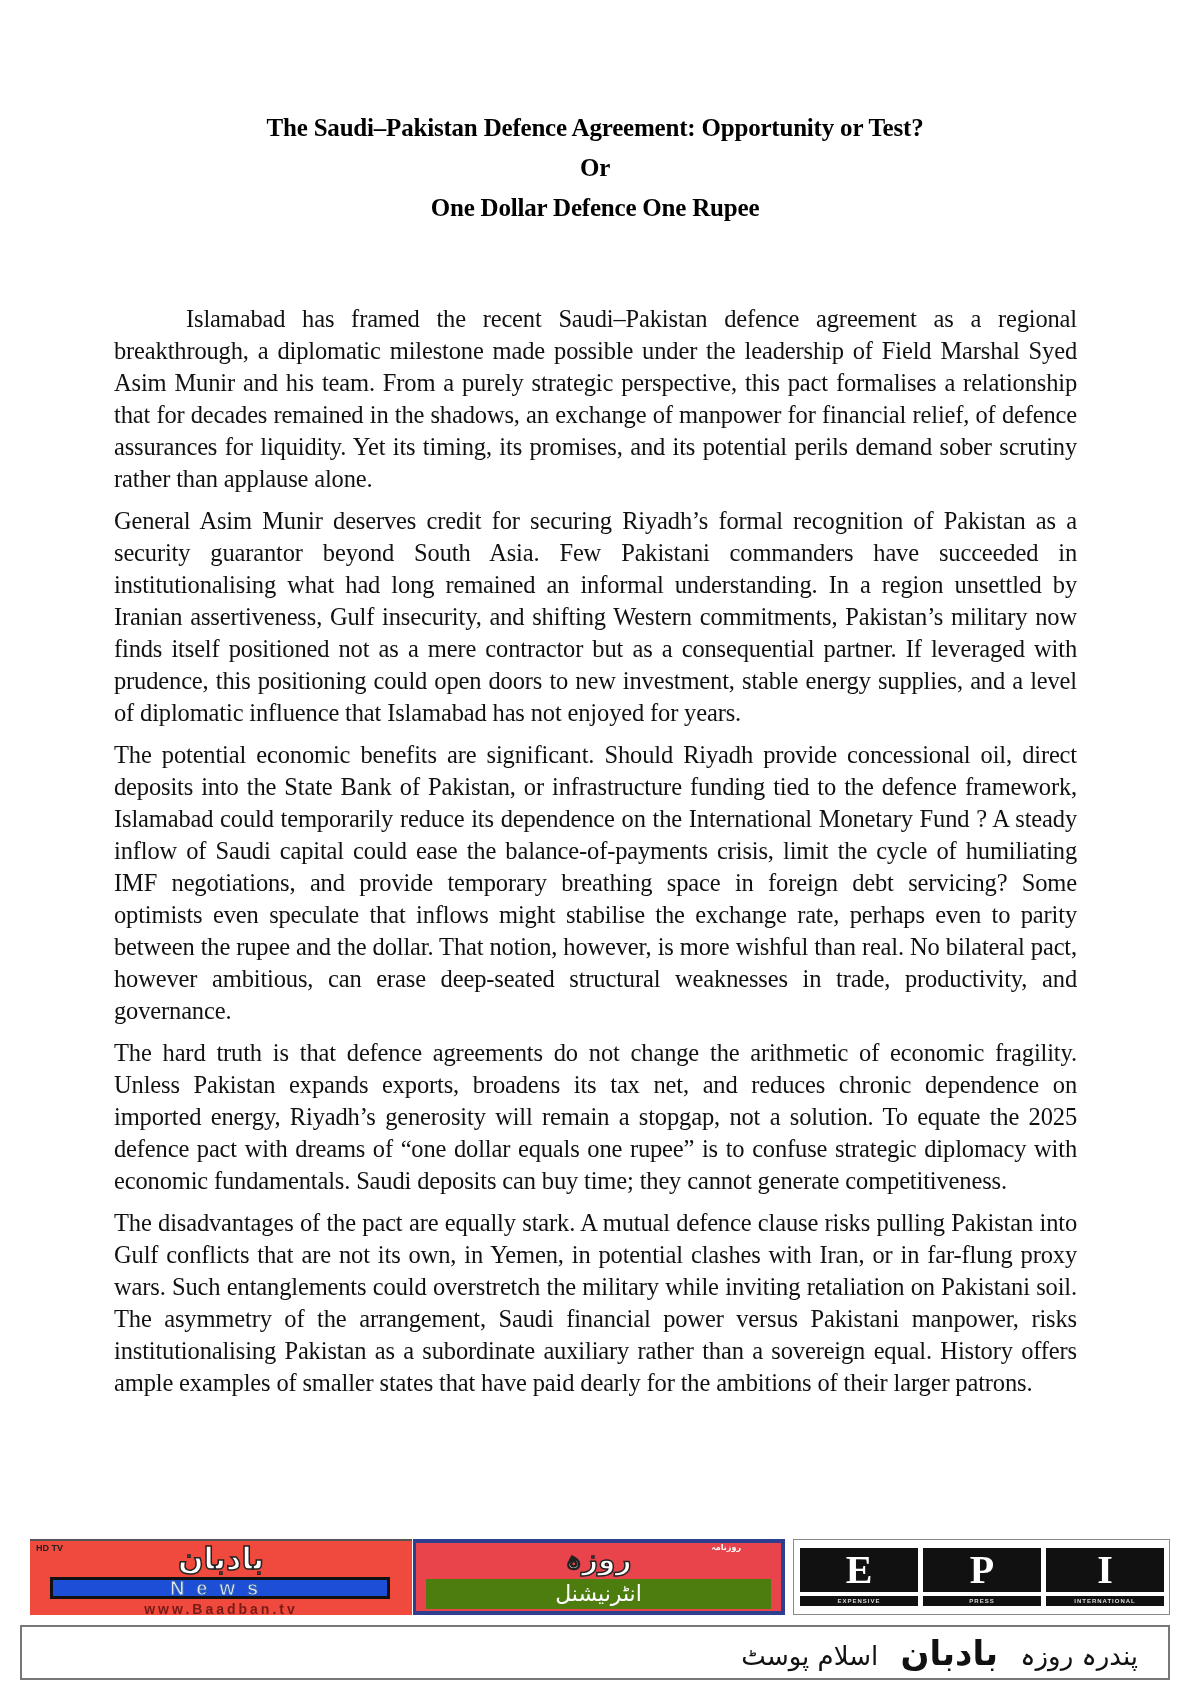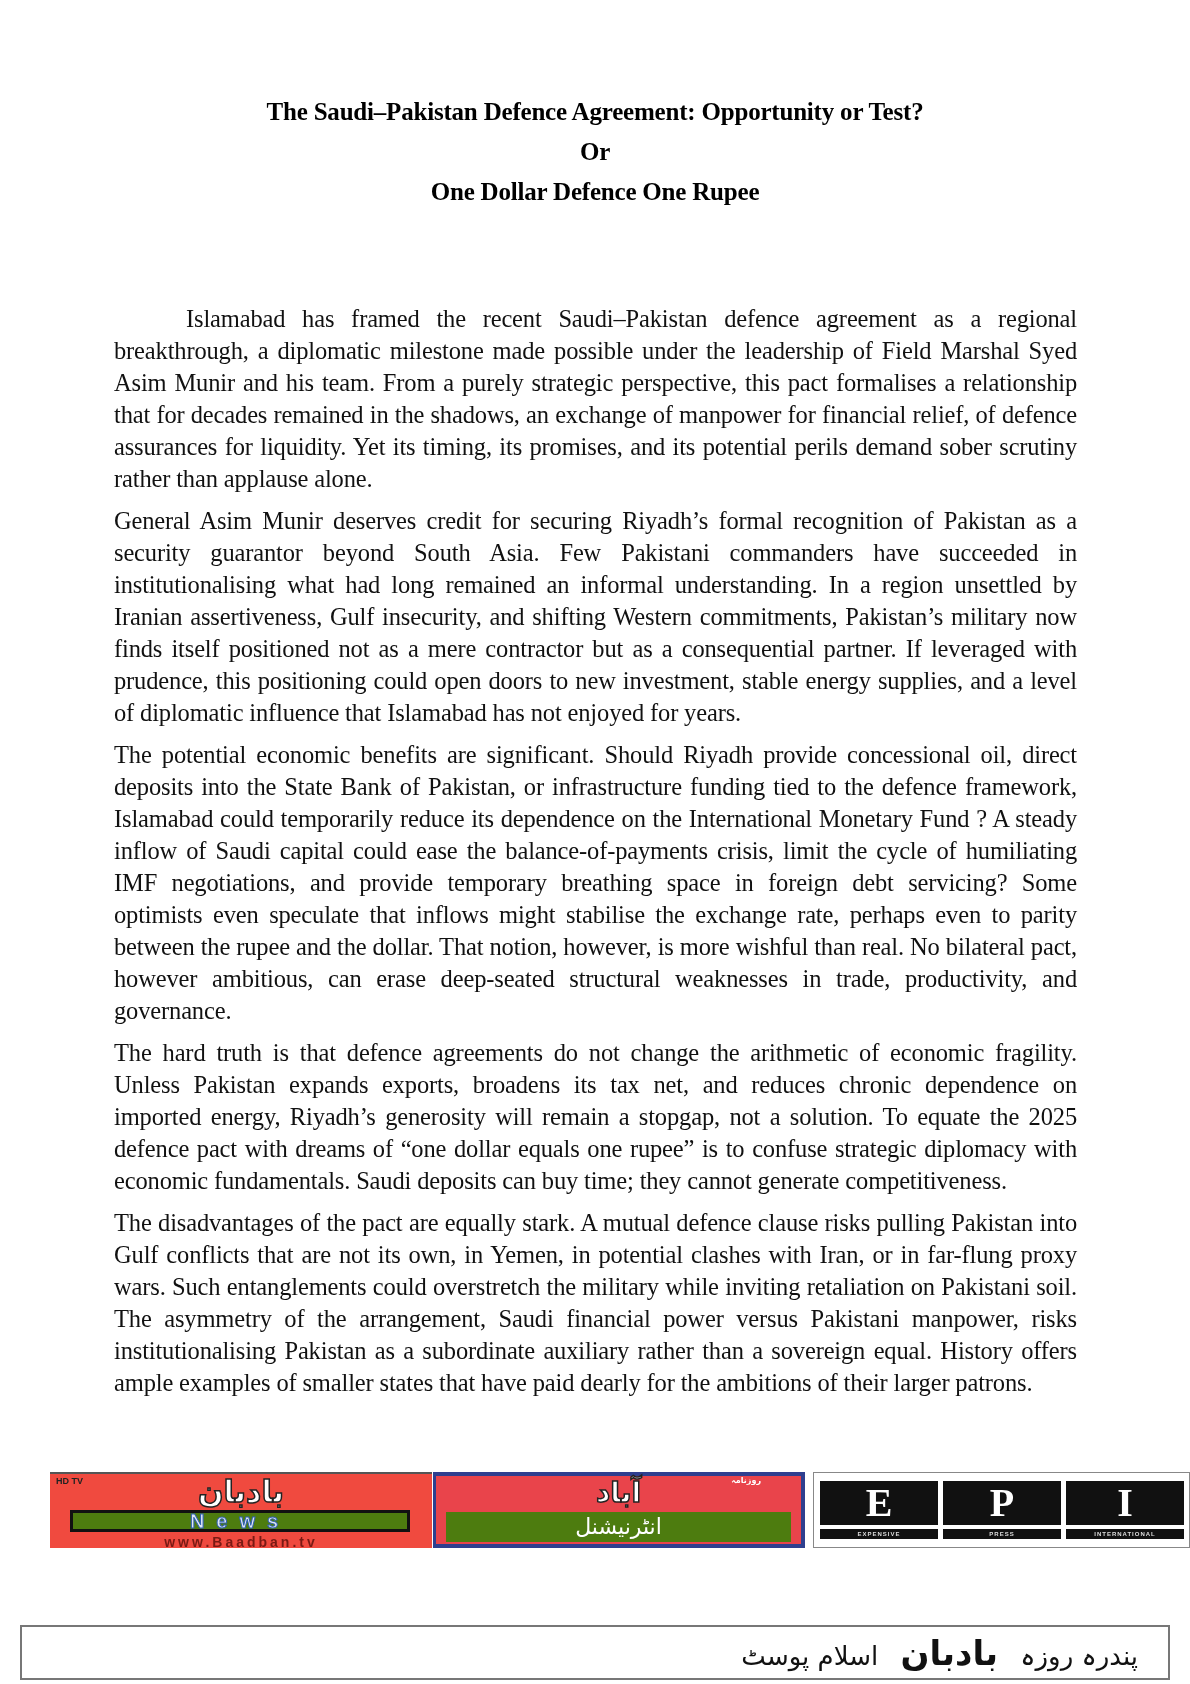--- a/index.html
+++ b/index.html
@@ -1,37 +1,37 @@
 <!DOCTYPE html>
 <html><head>
   <meta charset="utf-8">
   <style>
     html, body { margin: 0; padding: 0; background: #ffffff; }
     body {
       width: 1190px; height: 1684px; position: relative; overflow: hidden;
       font-family: "Liberation Serif", "DejaVu Serif", serif; color: #111;
     }
-    .titles { position: absolute; top: 92px; left: 0; width: 1190px; text-align: center; }
+    .titles { position: absolute; top: 108px; left: 0; width: 1190px; text-align: center; }
     .titles div {
       font-weight: bold; font-size: 25px; line-height: 40px; letter-spacing: -0.2px;
       color: #000;
     }
     .article { position: absolute; top: 272px; left: 114px; width: 963px; margin-top: 31px; }
     .article p {
       margin: 0 0 10px 0; font-size: 24.5px; line-height: 32px; text-align: justify;
       letter-spacing: -0.15px;
     }
     .article p.indent { text-indent: 72px; }
 
-    .banner { position: absolute; top: 1472px; left: 30px; width: 1121px; height: 76px; margin-left: 20px; }
+    .banner { position: absolute; top: 1539px; left: 30px; width: 1121px; height: 76px; }
     .logo { position: absolute; top: 0; height: 76px; box-sizing: border-box; }
     .logo-baadban { left: 0; width: 382px; background: #f04a3f; border-top: 2px solid #555; }
     .logo-baadban .hdtv { position: absolute; top: 2px; left: 6px; font-family: "Liberation Sans", sans-serif; font-weight: bold; font-size: 9px; color: #222; }
     .logo-baadban .urdu { position: absolute; top: 0px; left: 0; width: 100%; text-align: center; font-family: "DejaVu Sans", sans-serif; font-weight: bold; font-size: 30px; color: #fff; -webkit-text-stroke: 1.5px #222; line-height: 36px; direction: rtl; }
-    .logo-baadban .news-box { position: absolute; top: 36px; left: 20px; width: 340px; height: 22px; background: #4d7c0f; border: 3px solid #111; box-sizing: border-box; text-align: center; }
+    .logo-baadban .news-box { position: absolute; top: 36px; left: 20px; width: 340px; height: 22px; background: #1d4ed8; border: 3px solid #111; box-sizing: border-box; text-align: center; }
     .logo-baadban .news-box span { font-family: "Liberation Sans", sans-serif; font-weight: bold; font-size: 20px; line-height: 17px; letter-spacing: 12px; color: #dfe6f5; -webkit-text-stroke: 1px #2f5fb3; }
     .logo-baadban .url { position: absolute; top: 60px; left: 0; width: 100%; text-align: center; font-family: "Liberation Sans", sans-serif; font-weight: bold; font-size: 14px; letter-spacing: 3px; color: #7a1a14; }
 
     .logo-post { left: 383px; width: 372px; background: #e9444b; border: 4px solid #2f3f8f; border-left-width: 3px; }
     .logo-post .rozana { position: absolute; top: 0; right: 40px; font-family: "DejaVu Sans", sans-serif; font-size: 8px; color: #fff; direction: rtl; font-weight: bold; }
     .logo-post .urdu-top { position: absolute; top: 0; left: 0; width: 100%; text-align: center; font-family: "DejaVu Sans", sans-serif; font-weight: bold; font-size: 28px; line-height: 34px; color: #fff; -webkit-text-stroke: 1.5px #222; direction: rtl; }
     .logo-post .blue-bar { position: absolute; top: 36px; left: 10px; right: 10px; height: 30px; background: #4d7c0f; text-align: center; }
     .logo-post .blue-bar span { font-family: "DejaVu Sans", sans-serif; font-size: 22px; line-height: 30px; color: #fff; direction: rtl; }
 
     .logo-epi { left: 763px; width: 377px; background: #fff; border: 1px solid #888; }
@@ -64,21 +64,21 @@
     <span class="hdtv">HD TV</span>
     <div class="urdu">بادبان</div>
     <div class="news-box">
       <span>News</span>
     </div>
     <div class="url">www.Baadban.tv</div>
   </div>
 
   <div class="logo logo-post">
     <span class="rozana">روزنامہ</span>
-    <div class="urdu-top">آباد</div>
+    <div class="urdu-top">روزہ</div>
     <div class="blue-bar">
       <span>انٹرنیشنل</span>
     </div>
   </div>
 
   <div class="logo logo-epi">
     <div class="epi-cell" style="left:6px">E</div>
     <div class="epi-cell" style="left:129px">P</div>
     <div class="epi-cell" style="left:252px">I</div>
     <div class="epi-sub" style="left:6px">EXPENSIVE</div>

